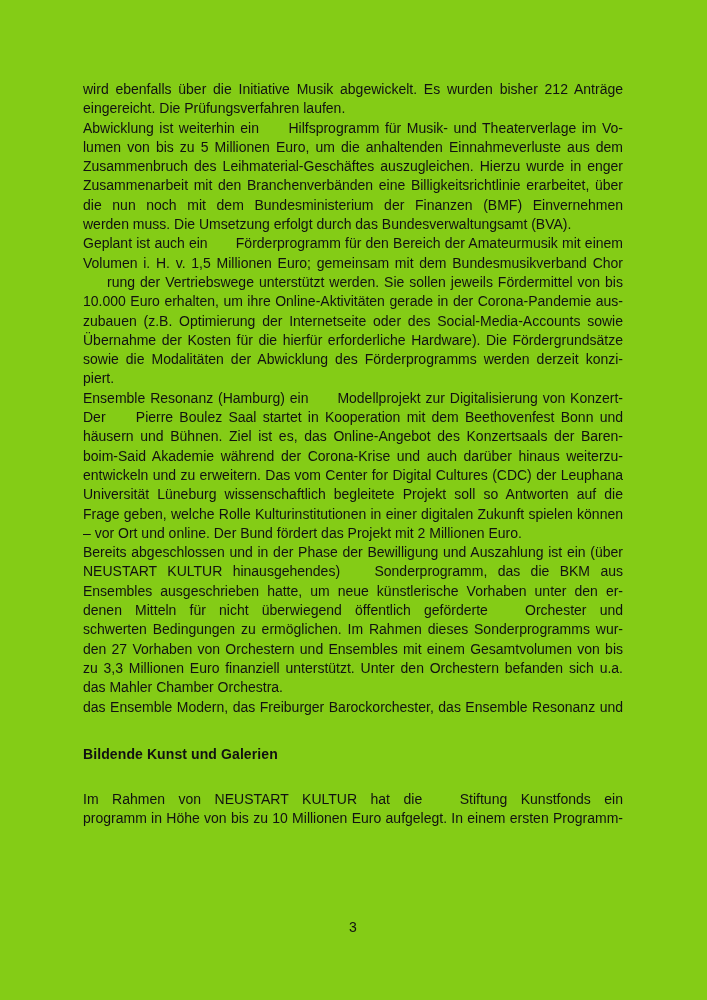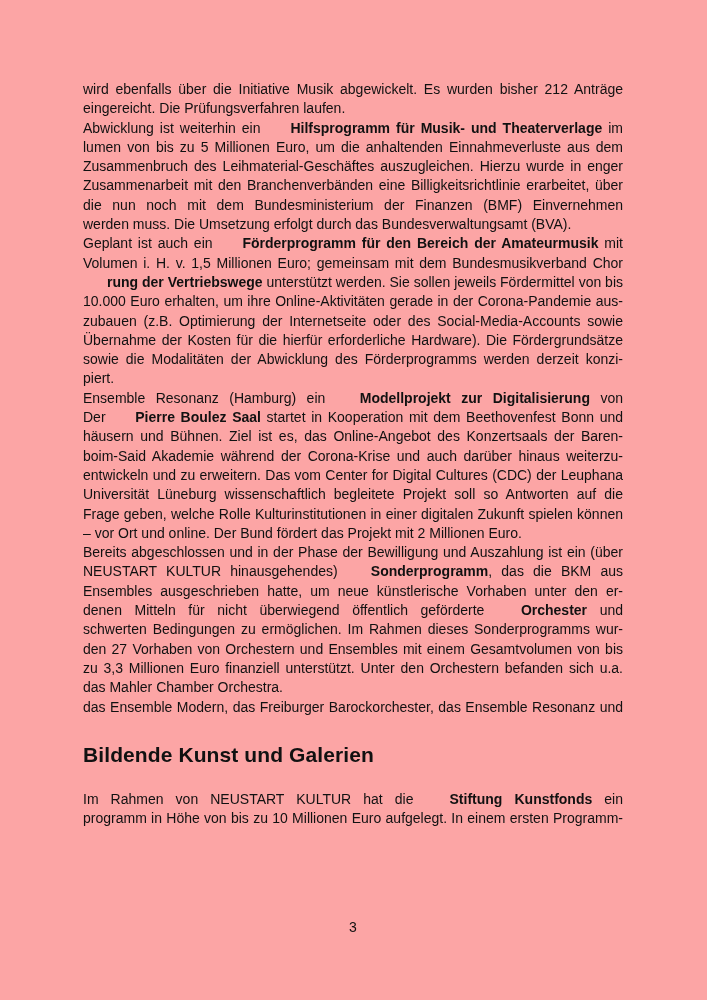--- a/index.html
+++ b/index.html
@@ -4,21 +4,21 @@
 <style>
   html, body {
     margin: 0;
     padding: 0;
     background: #ffffff;
   }
   .page {
     position: relative;
     width: 707px;
     height: 1000px;
-    background: #fca5a5;
+    background: #84cc16;
     overflow: hidden;
     font-family: "Liberation Sans", sans-serif;
     color: #111111;
   }
   .content {
     position: absolute;
     left: 83px;
     top: 80px;
     width: 540px;
   }
@@ -30,25 +30,25 @@
     font-size: 14px;
     line-height: 19.3px;
     height: 19.3px;
     overflow: hidden;
     white-space: normal;
   }
   .line.j {
     text-align: justify;
     text-align-last: justify;
   }
-  span.b { font-weight: bold; padding-left: 24px; }
+  span.b { font-weight: normal; padding-left: 24px; }
   .heading {
     margin-top: 24px;
     margin-bottom: 22px;
-    font-size: 21px;
+    font-size: 14px;
     line-height: 27px;
     font-weight: bold;
     letter-spacing: 0.1px;
   }
   .page-number {
     position: absolute;
     top: 918px;
     left: 83px;
     width: 540px;
     text-align: center;

